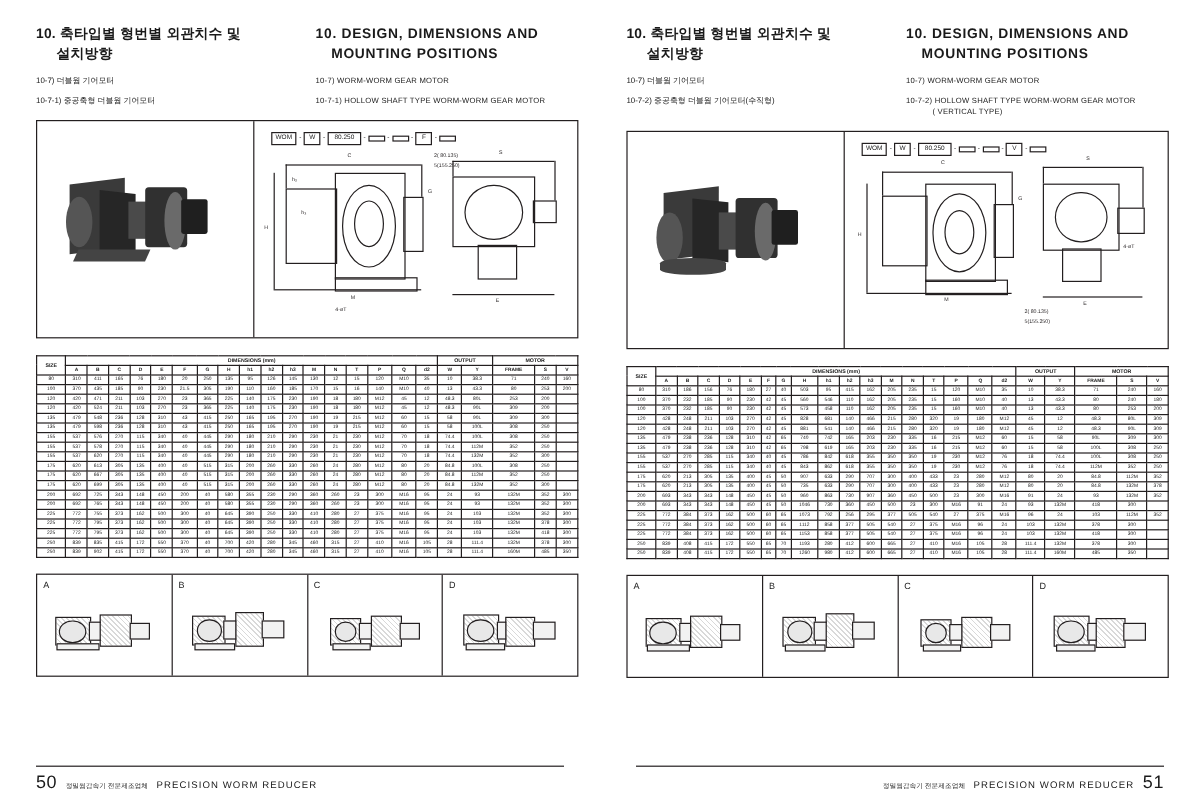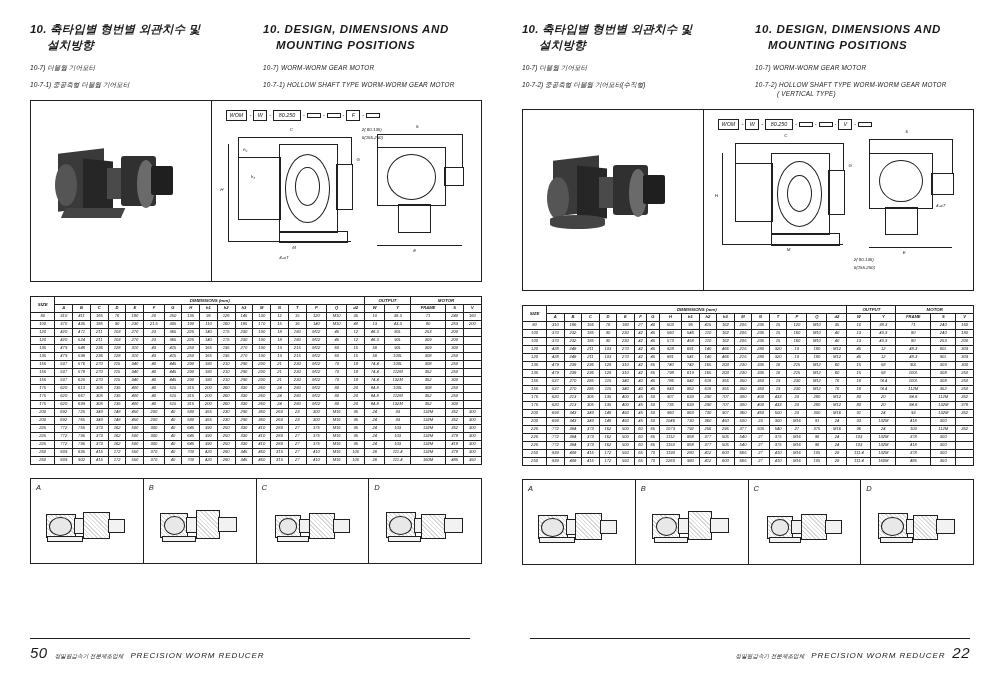--- a/index.html
+++ b/index.html
@@ -1,21 +1,21 @@
 <!DOCTYPE html>
 <html><head>
 <meta charset="utf-8">
 <style>
   html,body{margin:0;padding:0;}
   body{
     width:1000px;height:675px;background:#ffffff;
     font-family:"Liberation Sans", sans-serif;
     color:#1a1a1a;overflow:hidden;
   }
-  .spread{position:relative;width:1000px;height:675px;display:flex;font-style:italic;}
+  .spread{position:relative;width:1000px;height:675px;display:flex;}
   .page{position:relative;width:500px;height:675px;box-sizing:border-box;padding:22px 26px 0 26px;}
   .page.left{padding-left:30px;padding-right:18px;}
   .page.right{padding-left:22px;padding-right:26px;}
 
   
   .head-row{display:flex;gap:14px;}
   .head-col{width:50%;}
   .h-num{font-size:11.5px;font-weight:bold;line-height:1.35;letter-spacing:.2px;}
   .h-num .ind{display:block;padding-left:17px;}
   .h-en{font-size:11.5px;font-weight:bold;line-height:1.35;letter-spacing:.6px;}
@@ -1370,17 +1370,17 @@
           <div class="mbox" style="left:10%;top:70%;width:34%;height:8%;"></div>
         </div>
       </div>
     </div>
 
     <div class="footer">
       <div class="frule"></div>
       <div class="frow r">
         <span class="fko r">정밀웜감속기 전문제조업체</span>
         <span class="fen r">PRECISION WORM REDUCER</span>
-        <span class="pgno">22</span>
+        <span class="pgno">51</span>
       </div>
     </div>
   </div>
 </div>
 
 </body></html>

